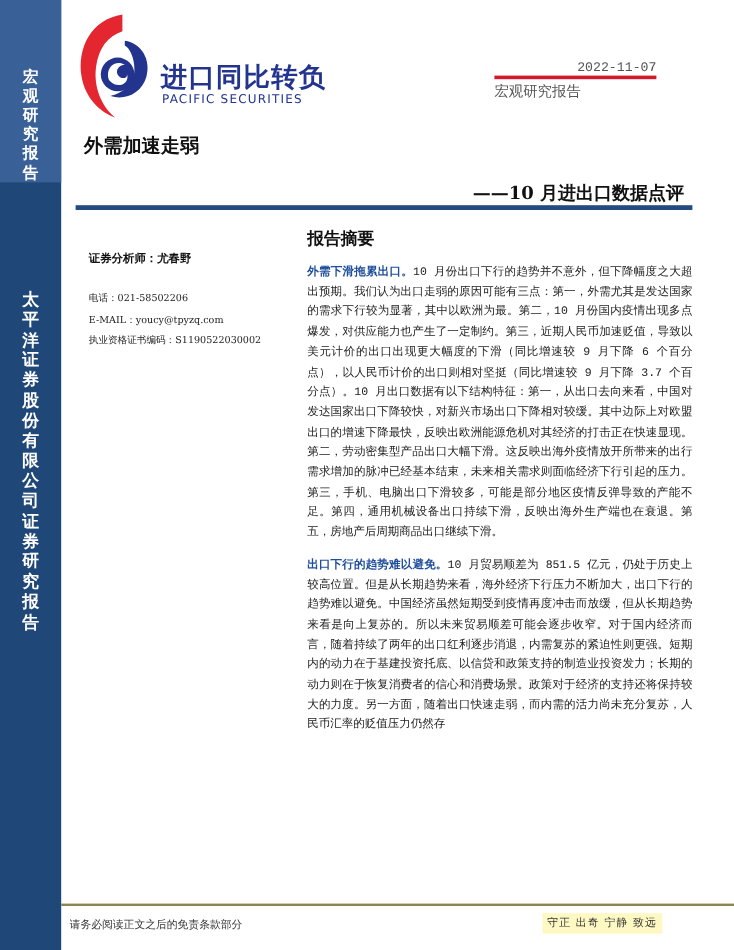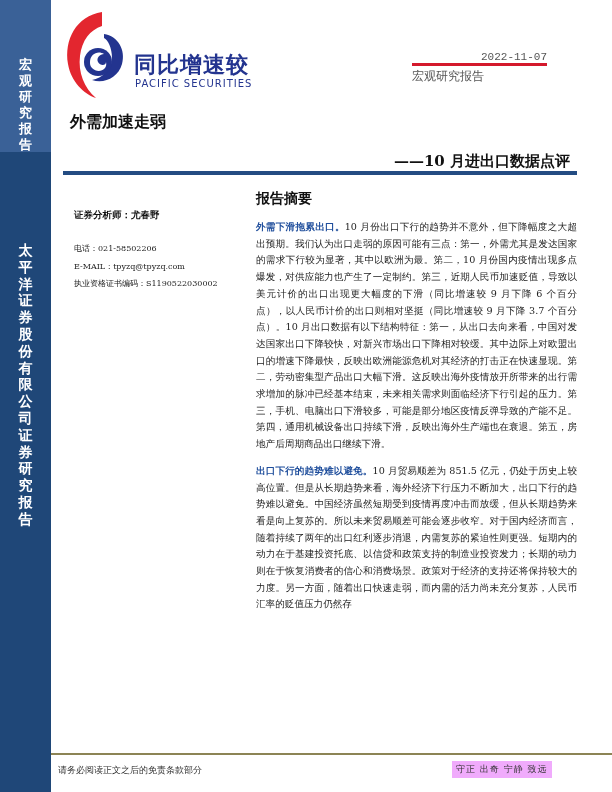--- a/index.html
+++ b/index.html
@@ -27,26 +27,26 @@
     .main-title { position: absolute; left: 70px; top: 112px; font-size: 16px; font-weight: bold; color: #111; }
     .sub-title { position: absolute; right: 42px; top: 152px; font-size: 15px; font-weight: bold; color: #111; margin-left: 44px; }
     .blue-rule { position: absolute; left: 63px; top: 171px; width: 514px; height: 4px; background: #244c82; }
 
     .analyst { position: absolute; left: 74px; top: 209px; width: 170px; }
     .analyst .name-line { font-size: 9.5px; font-weight: bold; margin-bottom: 22px; color: #111; }
     .analyst .info { font-size: 8px; color: #222; margin-bottom: 8px; line-height: 1.2; }
 
     .summary-heading { position: absolute; left: 256px; top: 190px; font-size: 14px; font-weight: bold; color: #111; text-align: center; }
     .body-col { position: absolute; left: 256px; top: 219px; width: 321px; }
-    .para { font-size: 9.6px; line-height: 16.7px; text-align: justify; color: #222; margin-bottom: 10px; }
+    .para { font-size: 9.6px; line-height: 16.7px; text-align: justify; color: #222; margin-bottom: 10px; font-family: Liberation Mono, monospace; }
     .para .lead { color: #1f4e9c; font-weight: bold; }
 
     .footer-rule { position: absolute; left: 51px; top: 753px; width: 561px; height: 2px; background: #8c8455; }
     .footer-left { position: absolute; left: 58px; top: 764px; font-size: 9px; color: #333; }
-    .footer-right { position: absolute; left: 452px; top: 761px; padding: 2px 4px; font-size: 9px; color: #333; background: #f0abfc; letter-spacing: 1px; }
+    .footer-right { position: absolute; left: 452px; top: 761px; padding: 2px 4px; font-size: 9px; color: #333; background: #fef9c3; letter-spacing: 1px; }
   </style>
 </head>
 <body>
 
 <div class="sidebar">
   <div class="sidebar-top"></div>
   <div class="vtext vtext-top">
     <span>宏</span>
     <span>观</span>
     <span>研</span>
@@ -78,36 +78,36 @@
 <div class="logo">
   <svg width="70" height="90" viewBox="0 0 70 90">
 
     <path d="M 40 2 C 14 6, 2 30, 6 54 C 9 72, 22 84, 34 88 C 22 78, 16 62, 18 46 C 20 30, 28 20, 40 16 Z" fill="#e3262f"></path>
 
     <path d="M 42 24 C 56 26, 64 40, 60 54 C 56 68, 42 74, 30 70 C 40 68, 50 60, 50 48 C 50 38, 46 30, 42 28 Z" fill="#23348f"></path>
 
     <circle cx="36" cy="52" r="14" fill="#23348f"></circle>
     <path d="M 28 52 C 28 44, 36 40, 42 44 C 38 44, 34 48, 36 52 C 38 56, 44 56, 44 52 C 46 60, 36 64, 30 58 C 28 56, 28 54, 28 52 Z" fill="#ffffff"></path>
   </svg>
-  <div class="brand-cn">同比增速较</div>
+  <div class="brand-cn">进口同比转负</div>
   <div class="brand-en">PACIFIC SECURITIES</div>
 </div>
 
 <div class="date">2022-11-07</div>
 <div class="red-rule"></div>
 <div class="report-type">宏观研究报告</div>
 
 <div class="main-title">外需加速走弱</div>
 <div class="sub-title">——10 月进出口数据点评</div>
 <div class="blue-rule"></div>
 
 <div class="analyst">
   <div class="name-line">证券分析师：尤春野</div>
   <div class="info">电话：021-58502206</div>
-  <div class="info">E-MAIL：tpyzq@tpyzq.com</div>
+  <div class="info">E-MAIL：youcy@tpyzq.com</div>
   <div class="info">执业资格证书编码：S1190522030002</div>
 </div>
 
 <div class="summary-heading">报告摘要</div>
 
 <div class="body-col">
   <p class="para">
     <span class="lead">外需下滑拖累出口。</span><span>10 月份出口下行的趋势并不意外，但下降幅度之大超出预期。我们认为出口走弱的原因可能有三点：第一，外需尤其是发达国家的需求下行较为显著，其中以欧洲为最。第二，10 月份国内疫情出现多点爆发，对供应能力也产生了一定制约。第三，近期人民币加速贬值，导致以美元计价的出口出现更大幅度的下滑（同比增速较 9 月下降 6 个百分点），以人民币计价的出口则相对坚挺（同比增速较 9 月下降 3.7 个百分点）。10 月出口数据有以下结构特征：第一，从出口去向来看，中国对发达国家出口下降较快，对新兴市场出口下降相对较缓。其中边际上对欧盟出口的增速下降最快，反映出欧洲能源危机对其经济的打击正在快速显现。第二，劳动密集型产品出口大幅下滑。这反映出海外疫情放开所带来的出行需求增加的脉冲已经基本结束，未来相关需求则面临经济下行引起的压力。第三，手机、电脑出口下滑较多，可能是部分地区疫情反弹导致的产能不足。第四，通用机械设备出口持续下滑，反映出海外生产端也在衰退。第五，房地产后周期商品出口继续下滑。</span>
   </p>
   <p class="para">

